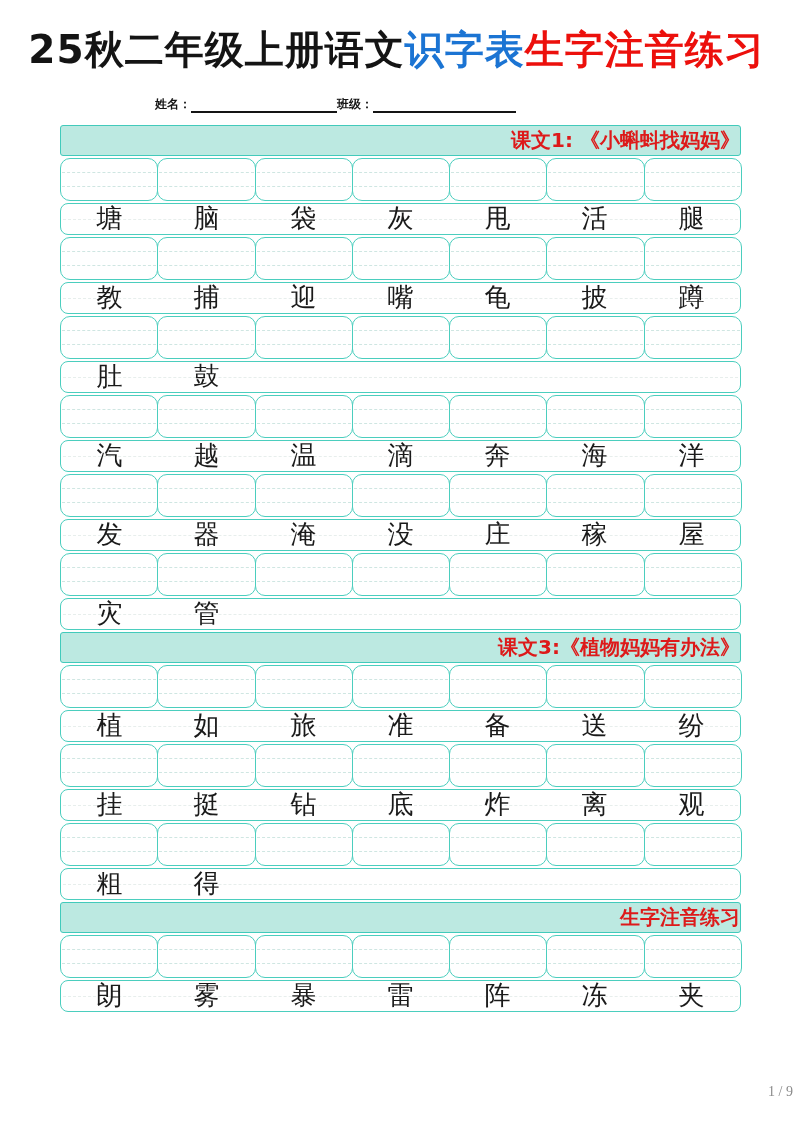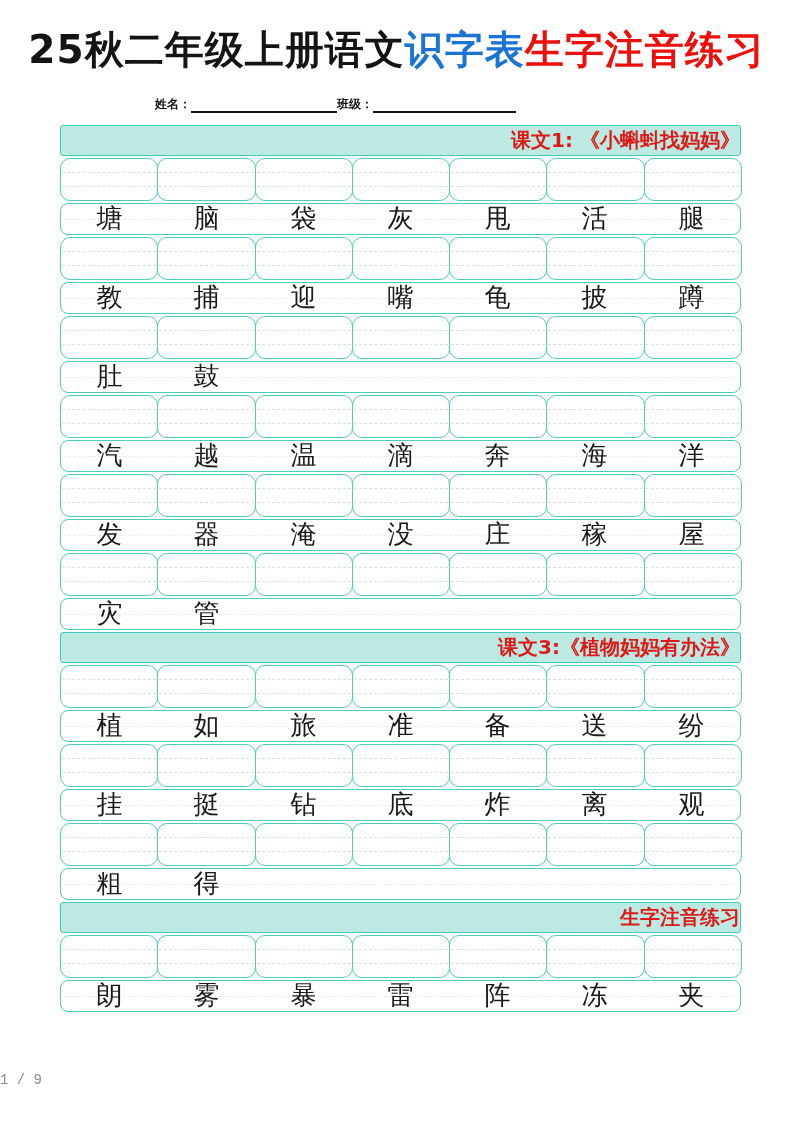--- a/index.html
+++ b/index.html
@@ -103,25 +103,25 @@
     text-align:center;
     font-size:26px;
     line-height:29px;
     color:#1a1a1a;
     font-family:"DejaVu Serif","Liberation Serif",serif;
   }
   
   .footer {
     position:absolute;
     left:0; right:0;
-    bottom:34px;
-    text-align:left;
+    bottom:22px;
+    text-align:right;
     font-size:14px;
     color:#8a8a8a;
-    font-family:Liberation Mono, monospace;
+    font-family:Liberation Serif, serif;
   }
 </style>
 </head>
 <body>
 
 <div class="page">
 
   <div class="title">
     <span class="t-black">25秋二年级上册语文</span><span class="t-blue">识字表</span><span class="t-red">生字注音练习</span>
   </div>

